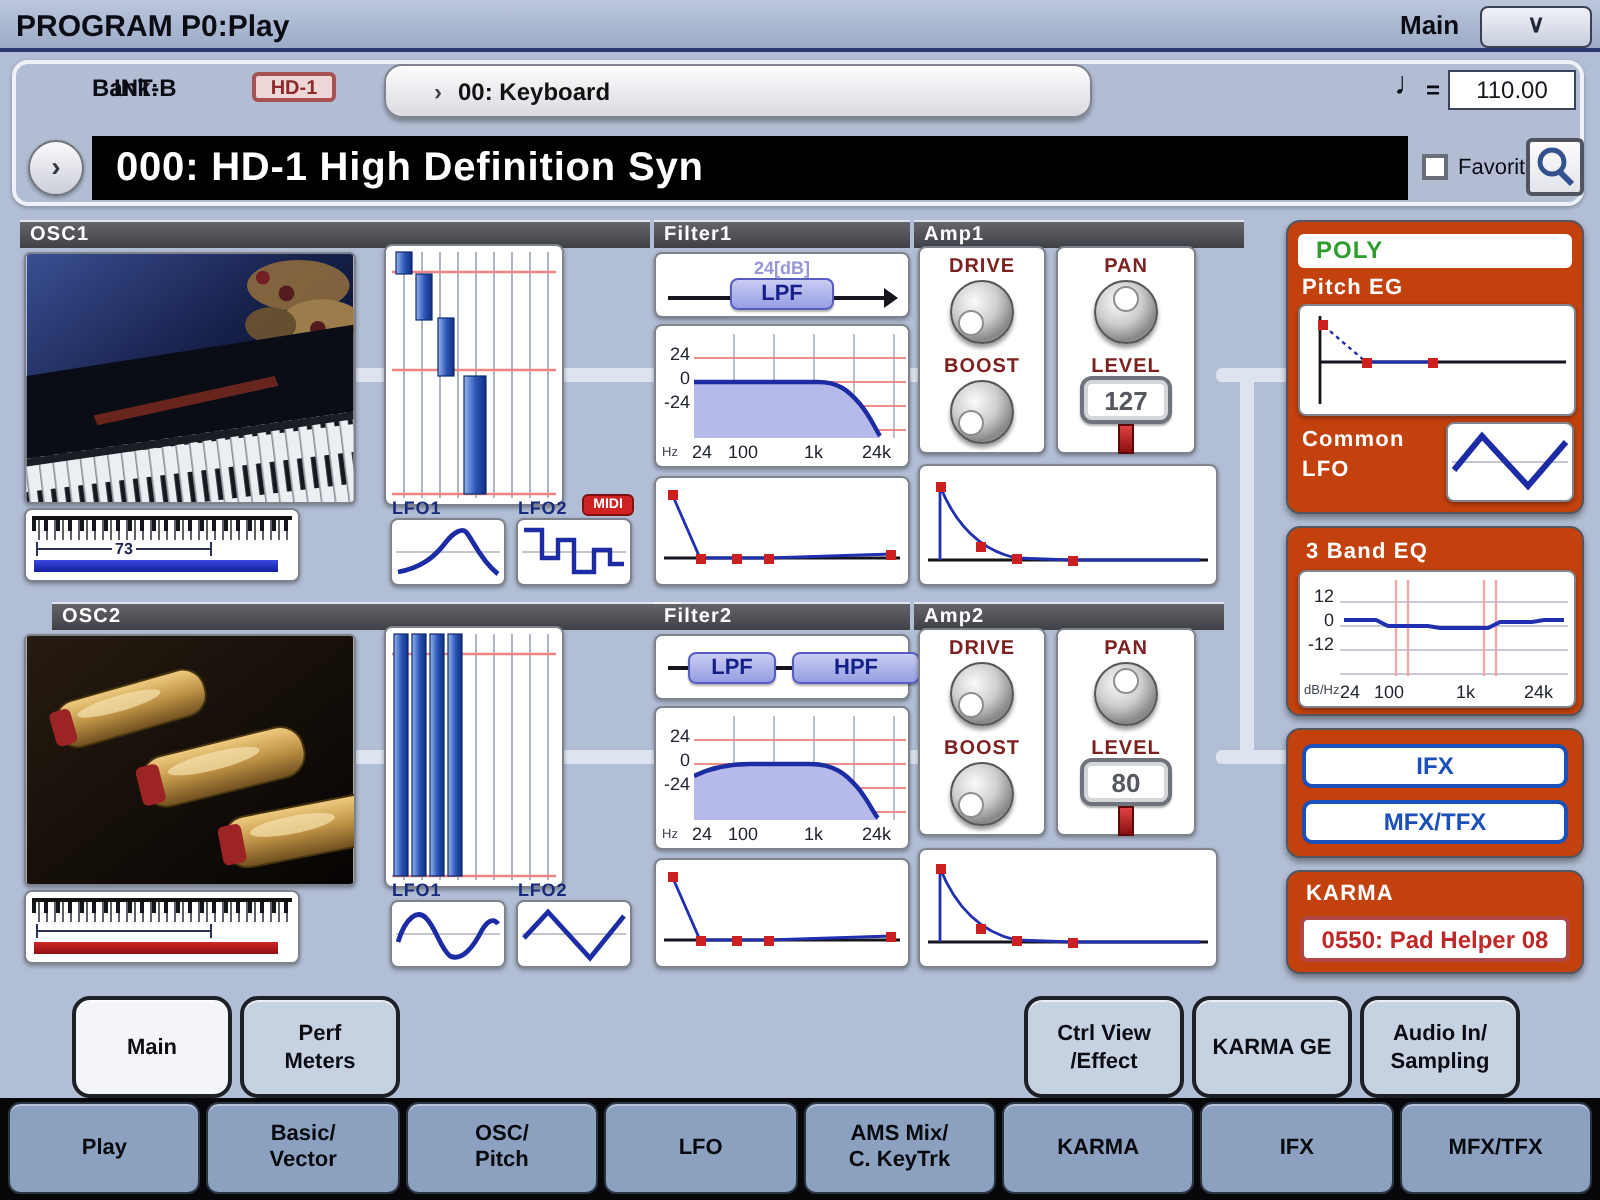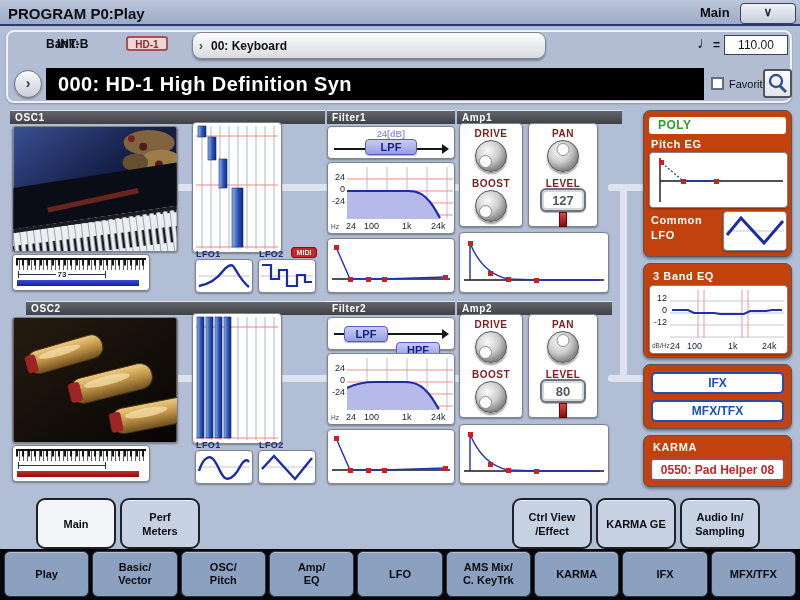--- a/index.html
+++ b/index.html
@@ -17,21 +17,21 @@
     color:#23283a;line-height:17px;}
 
   
   .topbox{left:6px;top:30px;width:786px;height:73px;border:2px solid #eef1f7;border-radius:8px;
     background:#b2bdd4;box-sizing:border-box;box-shadow:0 1px 2px rgba(0,0,0,.25);}
   .lbl12{font-size:12px;font-weight:bold;color:#0c0c14;}
   .hd1badge{left:126px;top:36px;width:42px;height:15px;background:#eed6d6;border:2px solid #a65252;
     border-radius:3px;color:#8a2a2a;font-size:10px;font-weight:bold;text-align:center;line-height:14px;box-sizing:border-box;}
   .catbtn{left:192px;top:32px;width:354px;height:27px;background:linear-gradient(#fcfcfd,#dadbe1);
     border:1px solid #80848e;border-radius:9px;box-shadow:0 2px 2px rgba(0,0,0,.3);
-    font-size:12px;font-weight:bold;color:#111;line-height:26px;padding-left:6px;box-sizing:border-box;}
+    font-size:12px;font-weight:bold;color:#111;line-height:26px;padding-left:24px;box-sizing:border-box;}
   .catbtn .arr{color:#444;margin-right:8px;font-weight:bold;}
   .temponote{left:697px;top:34px;font-size:16px;font-weight:bold;color:#0c0c14;}
   .tempoeq{left:713px;top:38px;font-size:12px;font-weight:bold;color:#0c0c14;}
   .tempofield{left:724px;top:35px;width:64px;height:20px;background:#fff;border:1px solid #3c425a;
     font-size:12px;color:#15151d;text-align:center;line-height:19px;box-sizing:border-box;}
   .roundbtn{left:14px;top:70px;width:26px;height:26px;border-radius:50%;
     background:linear-gradient(#fafafc,#ccced8);border:1px solid #70747e;box-shadow:0 1px 2px rgba(0,0,0,.35);
     text-align:center;font-size:14px;font-weight:bold;color:#33363f;line-height:24px;}
   .namebox{left:46px;top:68px;width:658px;height:32px;background:#000;color:#fff;
     font-size:20px;font-weight:bold;line-height:32px;padding-left:12px;letter-spacing:.4px;box-sizing:border-box;}
@@ -499,21 +499,21 @@
     <svg viewBox="0 0 56 32" width="56" height="32">
       <line x1="2" y1="16" x2="54" y2="16" stroke="#c2c6ce" stroke-width="1"></line>
       <polyline points="3,18 15,5 36,28 53,7" fill="none" stroke="#1c2ca4" stroke-width="2.4"></polyline>
     </svg>
   </div>
 
   <div class="abs wbox" style="left:327px;top:317px;width:128px;height:33px;">
     <div class="routeline" style="top:15px;"></div>
     <div class="routearrow" style="top:11px;"></div>
     <div class="ftypebtn" style="left:16px;top:8px;width:44px;">LPF</div>
-    <div class="ftypebtn" style="left:68px;top:24px;width:44px;">HPF</div>
+    <div class="ftypebtn" style="left:68px;top:8px;width:64px;">HPF</div>
   </div>
 
   <div class="abs wbox" style="left:327px;top:353px;width:128px;height:72px;">
     <span class="ytick" style="left:1px;top:10px;">24</span>
     <span class="ytick" style="left:1px;top:22px;">0</span>
     <span class="ytick" style="left:1px;top:34px;">-24</span>
     <svg style="position:absolute;left:19px;top:4px;" viewBox="0 0 106 52" width="106" height="52">
       <g stroke="#a8b2c2" stroke-width="0.8">
         <line x1="20" y1="0" x2="20" y2="52"></line>
           <line x1="40" y1="0" x2="40" y2="52"></line>
@@ -613,24 +613,20 @@
         </div>
         <div class="tabP">
           <div>Basic/</div>
           <div>Vector</div>
         </div>
         <div class="tabP">
           <div>OSC/</div>
           <div>Pitch</div>
         </div>
         <div class="tabP">
-          <div>Amp/</div>
-          <div>EQ</div>
-        </div>
-        <div class="tabP">
           <div>LFO</div>
         </div>
         <div class="tabP">
           <div>AMS Mix/</div>
           <div>C. KeyTrk</div>
         </div>
         <div class="tabP">
           <div>KARMA</div>
         </div>
         <div class="tabP">

